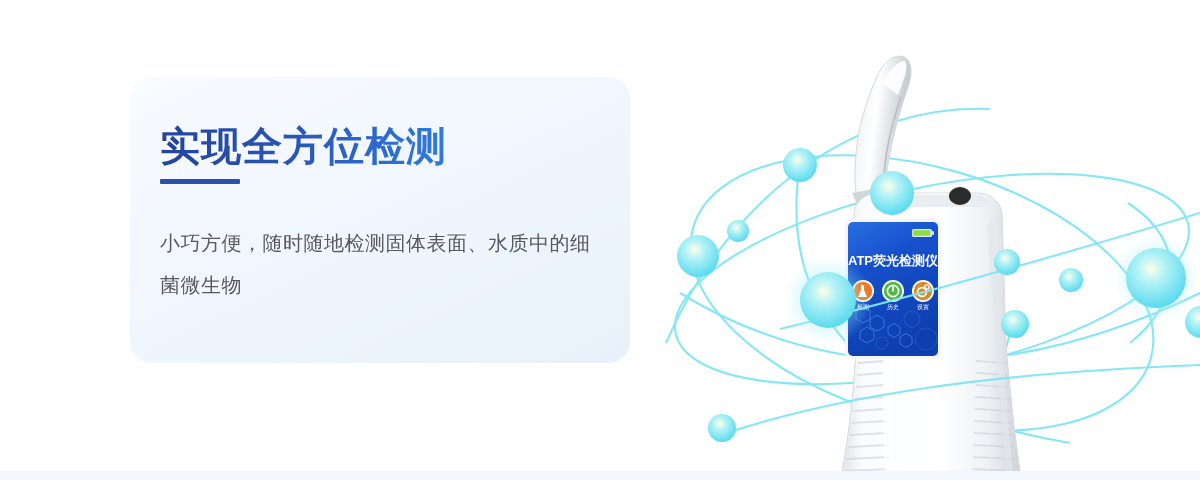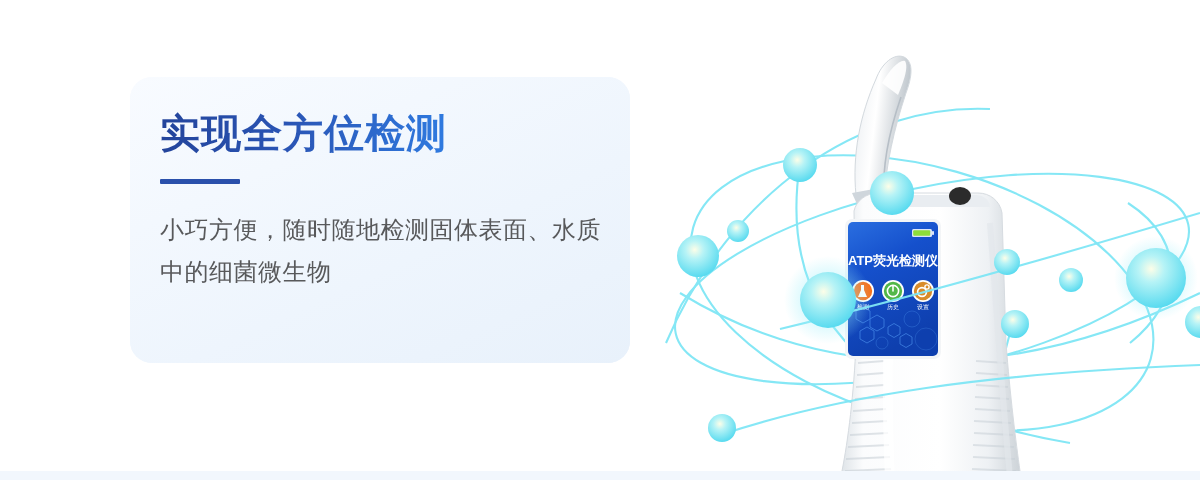--- a/index.html
+++ b/index.html
@@ -31,35 +31,35 @@
     content:"";position:absolute;inset:-2px;border-radius:26px;
     background:linear-gradient(150deg,#cfe3f7 0%,#b7d6f3 45%,#7cb1e6 100%);
     z-index:-1;
   }
   .card-inner{
     position:absolute;inset:0;border-radius:22px;
     background:linear-gradient(155deg,#f8fbff 0%,#eef5fd 60%,#e8f1fb 100%);
   }
 
   .card-title{
-    position:absolute;left:30px;top:29px;
+    position:absolute;left:30px;top:42px;
     font-size:40px;font-weight:bold;letter-spacing:1px;
     background:linear-gradient(90deg,#23449b 0%,#2a55b5 45%,#2f7ae0 100%);
     -webkit-background-clip:text;background-clip:text;
     -webkit-text-fill-color:transparent;color:#2a4fa8;
     white-space:nowrap;
   }
   .accent-rule{
     position:absolute;left:30px;top:102px;
     width:80px;height:5px;border-radius:1px;
     background:#2a50ab;
   }
   .card-body{
-    position:absolute;left:30px;top:132px;width:444px;
-    font-size:24px;line-height:42px;color:#58595b;
+    position:absolute;left:30px;top:145px;width:444px;
+    font-size:20px;line-height:42px;color:#58595b;
     letter-spacing:0.5px;
   }
 
   
   .art{position:absolute;left:660px;top:0;width:540px;height:480px;margin-top:43px;}
   .art svg{position:absolute;left:0;top:0;}
 </style>
 </head>
 <body>
 

